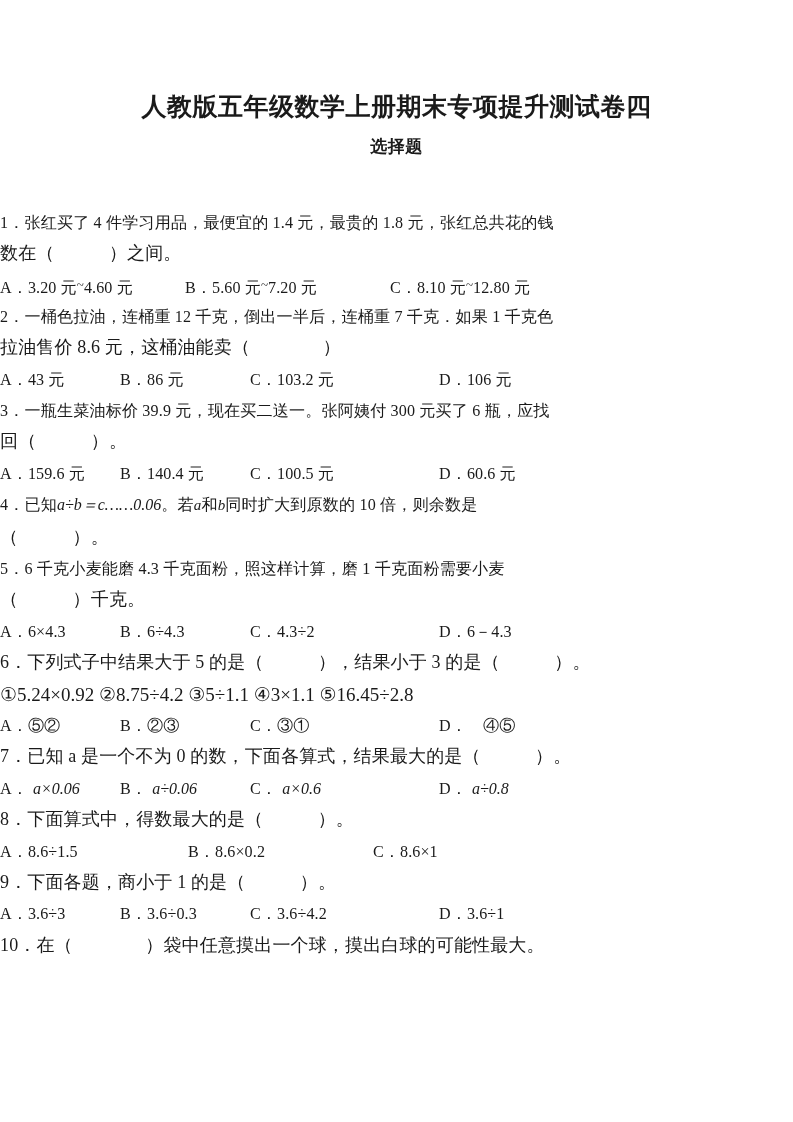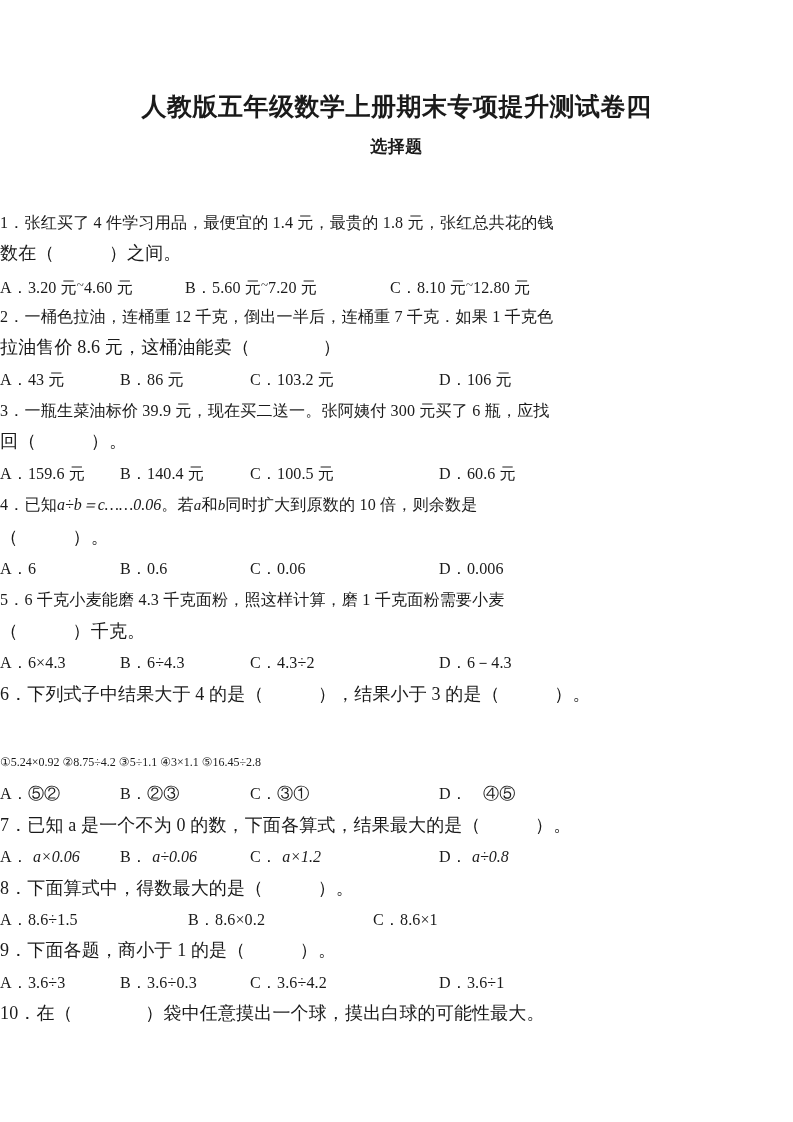--- a/index.html
+++ b/index.html
@@ -54,25 +54,24 @@
     text-align: justify;
     text-justify: inter-ideograph;
     letter-spacing: 0.15px;
   }
   .q-text-2 {
     font-size: 18px;
     line-height: 31.4px;
     letter-spacing: 0.15px;
   }
   .q-exprs {
-    font-size: 12px;
+    font-size: 19px;
     line-height: 31.4px;
     letter-spacing: 0;
     white-space: nowrap;
-    margin-top: 37px;
   }
   .opts {
     display: block;
     font-size: 16.1px;
     line-height: 31.4px;
     position: relative;
     height: 31.4px;
     white-space: nowrap;
   }
   .opt {
@@ -150,56 +149,50 @@
         <span class="opt">A．159.6 元</span>
         <span class="opt">B．140.4 元</span>
         <span class="opt">C．100.5 元</span>
         <span class="opt">D．60.6 元</span>
       </div>
     </div>
 
     <div class="question">
       <div class="q-text"><span>4．已知</span><span class="mathvar mathsm">a÷b＝c……0.06</span><span>。若</span><span class="mathvar">a</span><span>和</span><span class="mathvar">b</span><span>同时扩大到原数的 10 倍，则余数是</span></div>
       <div class="q-text-2">（　　　）。</div>
-      <div class="opts c4">
-        <span class="opt">A．6</span>
-        <span class="opt">B．0.6</span>
-        <span class="opt">C．0.06</span>
-        <span class="opt">D．0.006</span>
-      </div>
     </div>
 
     <div class="question">
       <div class="q-text">5．6 千克小麦能磨 4.3 千克面粉，照这样计算，磨 1 千克面粉需要小麦</div>
       <div class="q-text-2">（　　　）千克。</div>
       <div class="opts c4">
         <span class="opt">A．6×4.3</span>
         <span class="opt">B．6÷4.3</span>
         <span class="opt">C．4.3÷2</span>
         <span class="opt">D．6－4.3</span>
       </div>
     </div>
 
     <div class="question">
-      <div class="q-text-2">6．下列式子中结果大于 4 的是（　　　），结果小于 3 的是（　　　）。</div>
+      <div class="q-text-2">6．下列式子中结果大于 5 的是（　　　），结果小于 3 的是（　　　）。</div>
       <div class="q-exprs">①5.24×0.92 ②8.75÷4.2 ③5÷1.1 ④3×1.1 ⑤16.45÷2.8</div>
       <div class="opts c4">
         <span class="opt">A．⑤②</span>
         <span class="opt">B．②③</span>
         <span class="opt">C．③①</span>
         <span class="opt">D．　④⑤</span>
       </div>
     </div>
 
     <div class="question">
       <div class="q-text-2">7．已知 a 是一个不为 0 的数，下面各算式，结果最大的是（　　　）。</div>
       <div class="opts c4">
         <span class="opt"><span>A．</span><span class="sp"></span><span class="mathvar mathsm">a×0.06</span></span>
         <span class="opt"><span>B．</span><span class="sp"></span><span class="mathvar mathsm">a÷0.06</span></span>
-        <span class="opt"><span>C．</span><span class="sp"></span><span class="mathvar mathsm">a×1.2</span></span>
+        <span class="opt"><span>C．</span><span class="sp"></span><span class="mathvar mathsm">a×0.6</span></span>
         <span class="opt"><span>D．</span><span class="sp"></span><span class="mathvar mathsm">a÷0.8</span></span>
       </div>
     </div>
 
     <div class="question">
       <div class="q-text-2">8．下面算式中，得数最大的是（　　　）。</div>
       <div class="opts c3">
         <span class="opt">A．8.6÷1.5</span>
         <span class="opt">B．8.6×0.2</span>
         <span class="opt">C．8.6×1</span>

